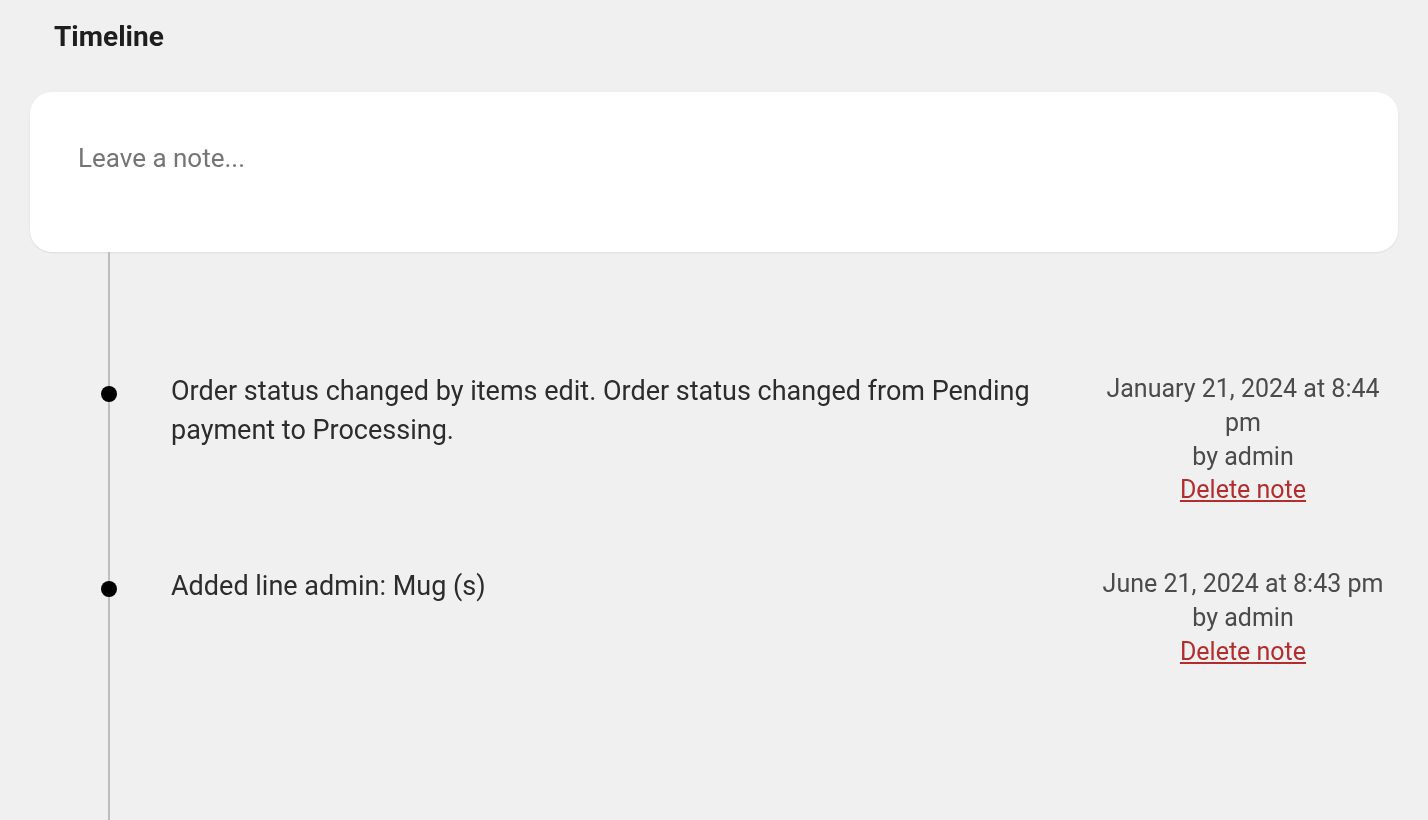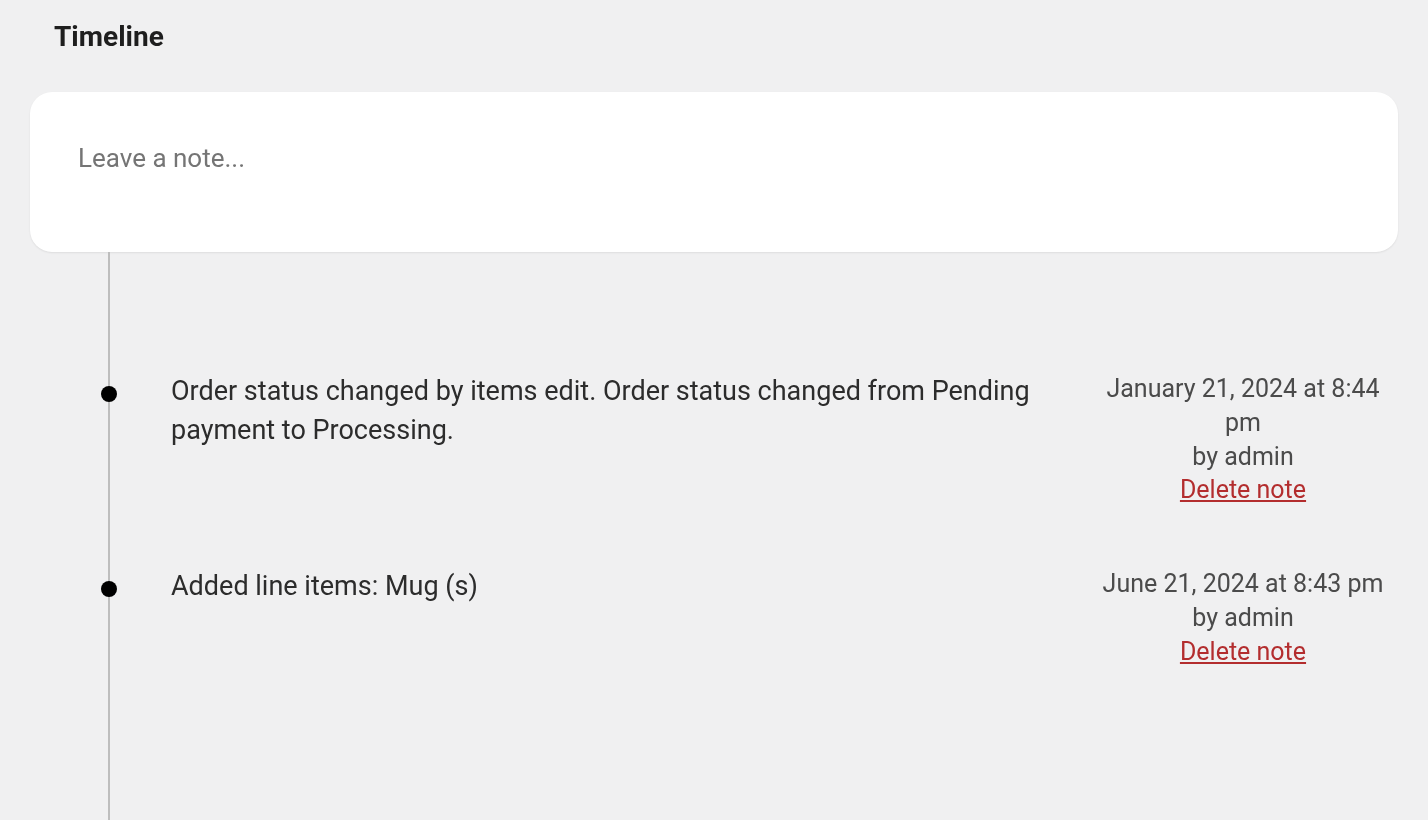--- a/index.html
+++ b/index.html
@@ -160,21 +160,21 @@
           <span class="line">January 21, 2024 at 8:44 pm</span>
           <span class="line">by admin</span>
           <a class="delete-link">Delete note</a>
         </div>
       </div>
     </div>
 
     <div class="entry">
       <div class="dot"></div>
       <div class="entry-body">
-        <div class="entry-text">Added line items: Mug (s)</div>
+        <div class="entry-text">Added line admin: Mug (s)</div>
         <div class="entry-meta">
           <span class="line">June 21, 2024 at 8:43 pm</span>
           <span class="line">by admin</span>
           <a class="delete-link">Delete note</a>
         </div>
       </div>
     </div>
 
   </div>
 </div>

